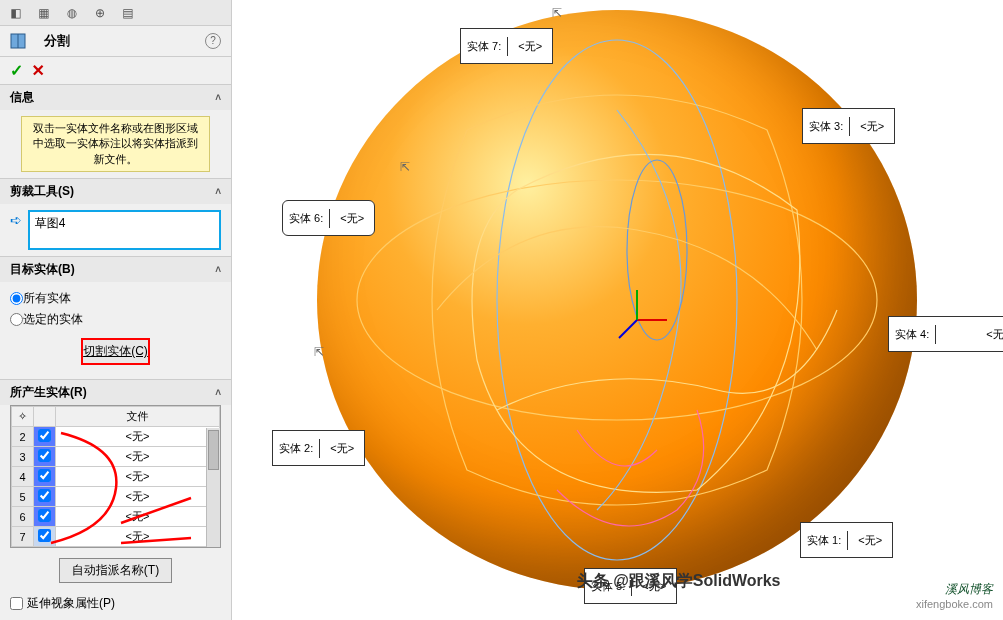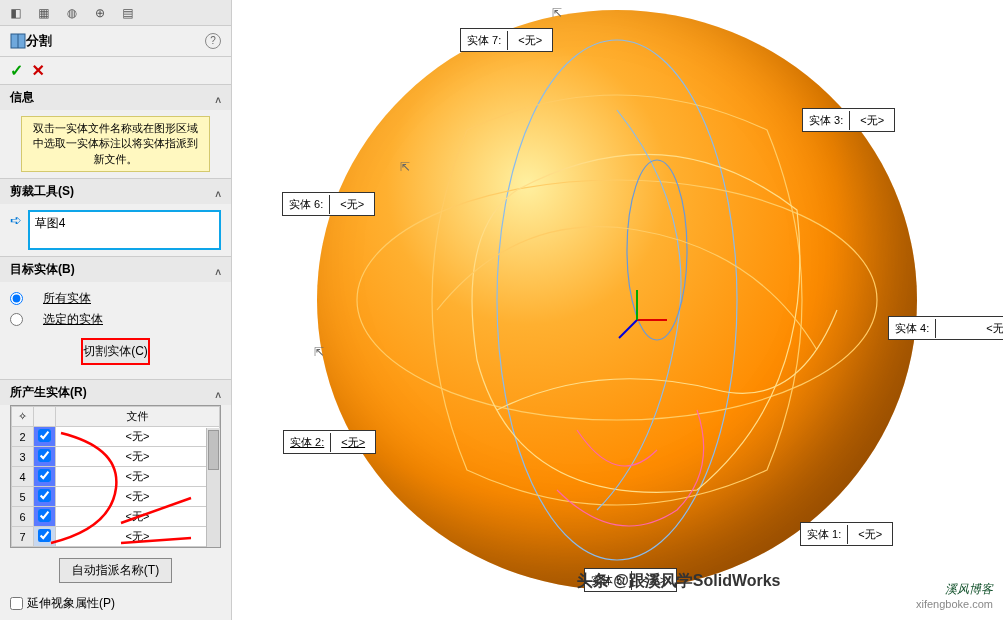--- a/index.html
+++ b/index.html
@@ -1,53 +1,53 @@
 <!DOCTYPE html>
 <html><head>
 <meta charset="utf-8">
 <style>
 * { box-sizing: border-box; margin: 0; padding: 0; }
 body { font-family: "Microsoft YaHei", Arial, sans-serif; font-size: 12px; background: #fff; width: 1003px; height: 620px; overflow: hidden; position: relative; }
 .container { display: flex; height: 100%; }
 .panel { width: 232px; background: #f0f0f0; border-right: 1px solid #ccc; display: flex; flex-direction: column; }
 .panel-tabs { height: 26px; background: #e8e8e8; border-bottom: 1px solid #ccc; display: flex; align-items: center; padding: 0 8px; gap: 12px; }
 .panel-tabs span { width: 16px; height: 16px; display: inline-flex; align-items: center; justify-content: center; color: #555; }
-.header { padding: 6px 10px; display: flex; align-items: center; gap: 0; border-bottom: 1px solid #ccc; }
+.header { padding: 6px 10px; display: flex; align-items: center; gap: 18px; border-bottom: 1px solid #ccc; }
 .header-icon { width: 16px; height: 16px; }
 .header-title { font-weight: bold; font-size: 13px; }
 .header-help { margin-left: auto; width: 16px; height: 16px; border: 1px solid #888; border-radius: 50%; text-align: center; line-height: 14px; font-size: 10px; color: #666; }
 .confirm-bar { padding: 4px 10px; display: flex; gap: 8px; }
 .ok-icon { color: #00a000; font-size: 16px; font-weight: bold; }
 .cancel-icon { color: #c00; font-size: 16px; font-weight: bold; }
 .section { border-top: 1px solid #ccc; }
-.section-header { padding: 4px 10px; display: flex; align-items: flex-end; background: #e8e8e8; font-weight: bold; }
+.section-header { padding: 4px 10px; display: flex; align-items: center; background: #e8e8e8; font-weight: bold; }
 .section-header .caret { margin-left: auto; font-size: 10px; color: #555; }
 .section-body { padding: 6px 10px; }
 .info-box { background: #fff8c0; border: 1px solid #d4c96e; padding: 4px 6px; margin: 6px 21px; font-size: 11px; line-height: 1.4; text-align: center; }
 .input-row { display: flex; align-items: flex-start; gap: 6px; }
 .arrow-icon { color: #0078d7; font-size: 14px; margin-top: 2px; }
 .list-input { flex: 1; border: 2px solid #0ea5e9; background: #fff; min-height: 40px; padding: 3px 5px; font-size: 12px; }
-.radio-row { display: flex; align-items: center; gap: 20px; padding: 2px 0; text-decoration: underline; }
+.radio-row { display: flex; align-items: center; gap: 0; padding: 2px 0; }
 .radio-row input { margin: 0; }
 .action-btn-wrap { text-align: center; padding: 8px 0; }
-.action-btn { padding: 3px 0; border: 1px solid #888; background: #e8e8e8; font-size: 12px; }
+.action-btn { padding: 3px 0; border: 1px solid #888; background: #e8e8e8; font-size: 12px; text-decoration: underline; }
 .highlight-red { border: 2px solid #f00 !important; }
 .table-wrap { border: 1px solid #999; margin: 0 10px; background: #fff; position: relative; }
 .tbl { width: 100%; border-collapse: collapse; font-size: 11px; }
 .tbl th, .tbl td { border: 1px solid #ccc; padding: 2px 4px; text-align: center; height: 20px; }
 .tbl th { background: #f0f0f0; font-weight: normal; }
 .row-num { background: #e8e8e8; width: 22px; }
 .chk-cell { width: 22px; background: #c8d8f0; }
 .chk-cell.sel { background: #5a7aff; }
 .chk-cell input { margin: 0; }
 .auto-btn { margin: 10px auto; display: block; padding: 3px 12px; border: 1px solid #888; background: #e8e8e8; font-size: 12px; }
 .checkbox-row { display: flex; align-items: center; gap: 4px; padding: 2px 10px; }
 .viewport { flex: 1; position: relative; background: #fff; overflow: hidden; }
 .sphere { position: absolute; left: 85px; top: 10px; width: 600px; height: 580px; border-radius: 50%; background: radial-gradient(circle at 35% 30%, #fff0a0 0%, #ffb030 25%, #ff8c00 55%, #cc6600 85%, #884400 100%); box-shadow: inset -40px -40px 80px rgba(0,0,0,0.3); }
-.callout { position: absolute; display: flex; align-items: center; background: #fff; border: 1px solid #333; font-size: 11px; height: 24px; }
+.callout { position: absolute; display: flex; align-items: center; background: #fff; border: 1px solid #333; font-size: 11px; height: 36px; }
 .callout .lbl { padding: 2px 6px; border-right: 1px solid #333; white-space: nowrap; }
 .callout .val { padding: 2px 10px; white-space: nowrap; }
 .pin { position: absolute; color: #666; font-size: 12px; }
 .watermark { position: absolute; right: 10px; bottom: 10px; font-size: 11px; color: #888; text-align: right; }
 .credit { position: absolute; bottom: 28px; left: 50%; transform: translateX(-20%); font-size: 16px; color: #333; font-weight: bold; }
 .red-annot { position: absolute; pointer-events: none; }
 .scrollbar { position: absolute; right: 0; top: 22px; bottom: 0; width: 14px; background: #e0e0e0; border-left: 1px solid #bbb; }
 .scroll-thumb { position: absolute; left: 1px; right: 1px; top: 2px; height: 40px; background: #c0c0c0; border: 1px solid #999; }
 </style>
 </head>
@@ -220,29 +220,29 @@
 
     <div id="callouts">
         <div class="callout" style="left: 228px; top: 28px;">
           <span class="lbl">实体 7:</span>
           <span class="val">&lt;无&gt;</span>
         </div>
         <div class="callout" style="left: 570px; top: 108px;">
           <span class="lbl">实体 3:</span>
           <span class="val">&lt;无&gt;</span>
         </div>
-        <div class="callout" style="left: 50px; top: 192px;">
+        <div class="callout" style="left: 50px; top: 200px; border-radius: 6px;">
           <span class="lbl">实体 6:</span>
           <span class="val">&lt;无&gt;</span>
         </div>
         <div class="callout" style="left: 656px; top: 316px; gap: 40px;">
           <span class="lbl">实体 4:</span>
           <span class="val">&lt;无&gt;</span>
         </div>
-        <div class="callout" style="left: 51px; top: 430px; text-decoration: underline;">
+        <div class="callout" style="left: 40px; top: 430px;">
           <span class="lbl">实体 2:</span>
           <span class="val">&lt;无&gt;</span>
         </div>
         <div class="callout" style="left: 568px; top: 522px;">
           <span class="lbl">实体 1:</span>
           <span class="val">&lt;无&gt;</span>
         </div>
         <div class="callout" style="left: 352px; top: 568px;">
           <span class="lbl">实体 5:</span>
           <span class="val">&lt;无&gt;</span>

